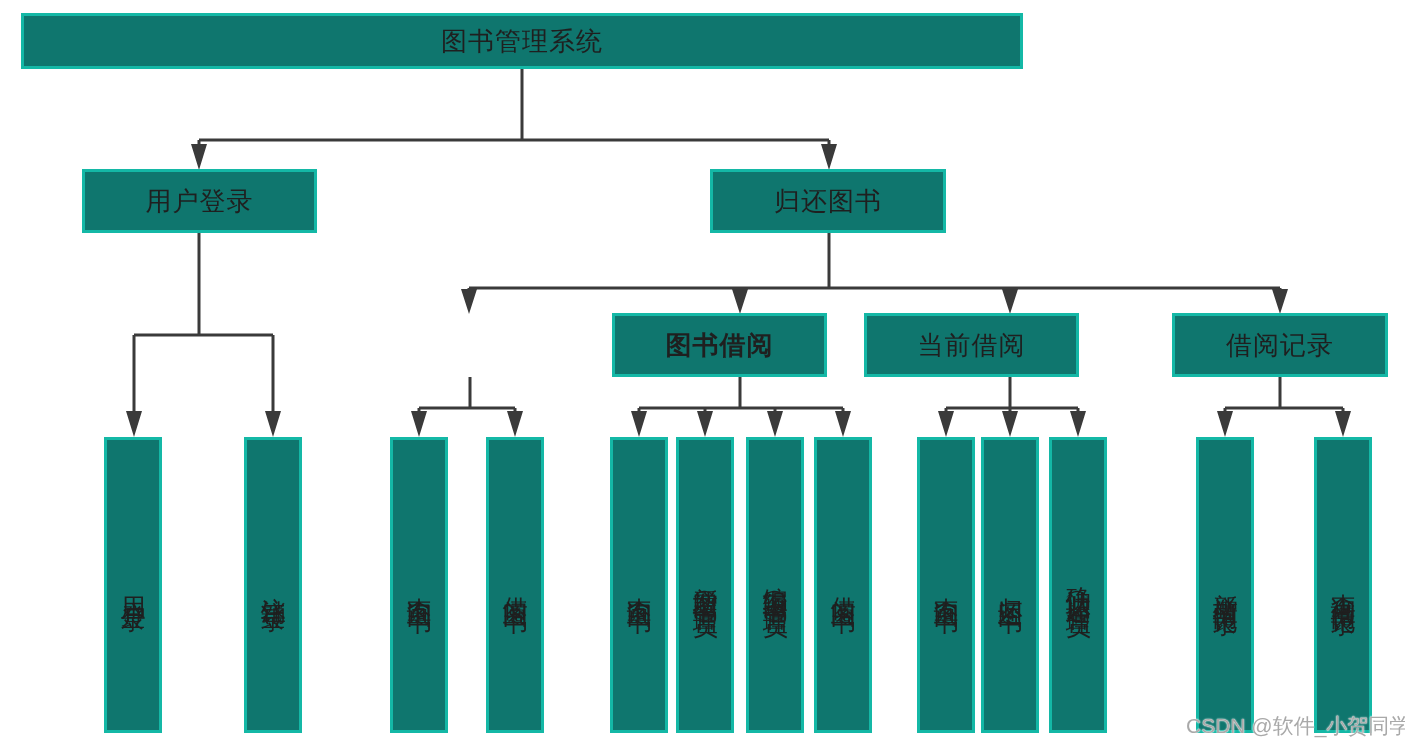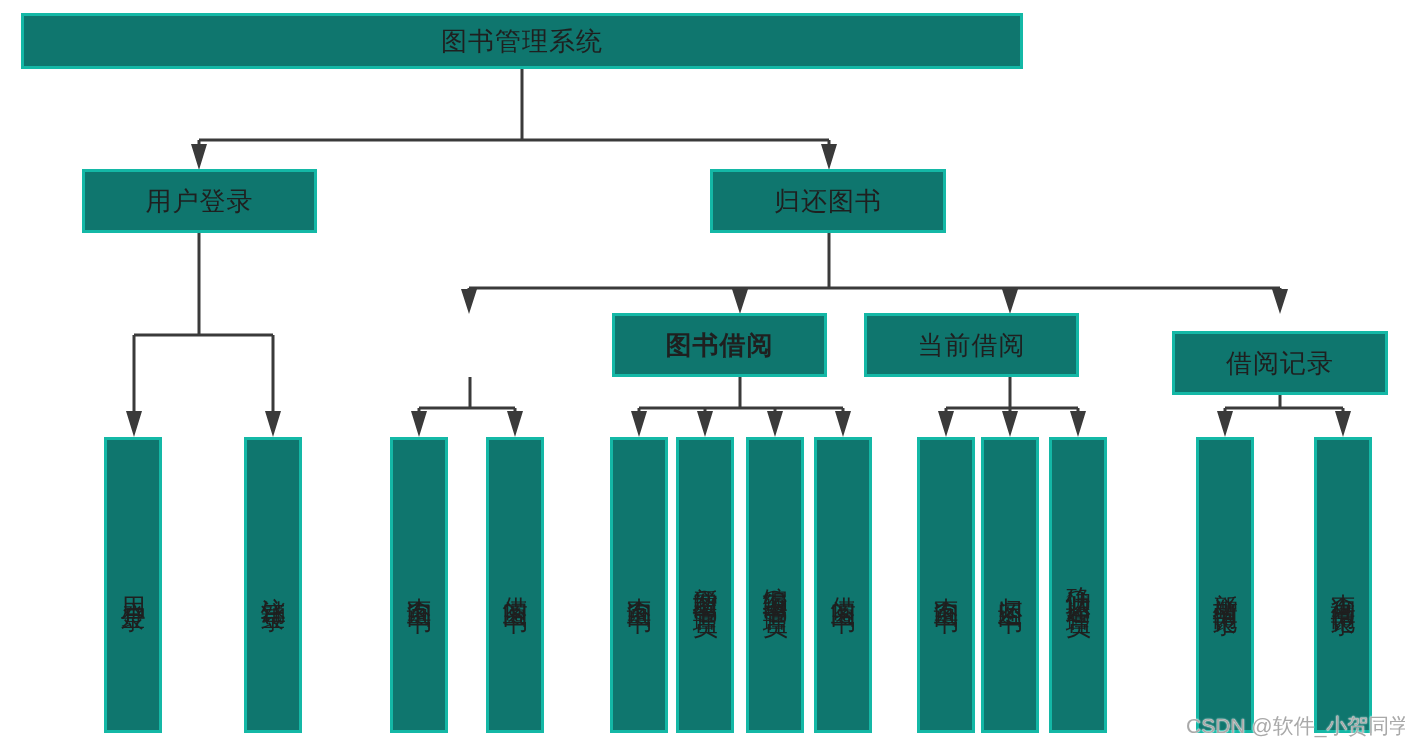--- a/index.html
+++ b/index.html
@@ -47,21 +47,21 @@
     letter-spacing: 4px;
     white-space: nowrap;
   }
   
   .n-root  { left: 21px;   top: 13px;  width: 1002px; height: 56px; }
   .n-l2a   { left: 82px;   top: 169px; width: 235px;  height: 64px; }
   .n-l2b   { left: 710px;  top: 169px; width: 236px;  height: 64px; }
   .n-l3a   { left: 362px;  top: 313px; width: 215px;  height: 64px; }
   .n-l3b   { left: 612px;  top: 313px; width: 215px;  height: 64px; font-weight: bold; }
   .n-l3c   { left: 864px;  top: 313px; width: 215px;  height: 64px; }
-  .n-l3d   { left: 1172px; top: 331px; width: 216px;  height: 64px; }
+  .n-l3d   { left: 1172px; top: 313px; width: 216px;  height: 64px; }
   .n-a1 { left: 104px;  top: 437px; width: 58px; height: 296px; }
   .n-a2 { left: 244px;  top: 437px; width: 58px; height: 296px; }
   .n-b1 { left: 390px;  top: 437px; width: 58px; height: 296px; }
   .n-b2 { left: 486px;  top: 437px; width: 58px; height: 296px; }
   .n-c1 { left: 610px;  top: 437px; width: 58px; height: 296px; }
   .n-c2 { left: 676px;  top: 437px; width: 58px; height: 296px; }
   .n-c3 { left: 746px;  top: 437px; width: 58px; height: 296px; }
   .n-c4 { left: 814px;  top: 437px; width: 58px; height: 296px; }
   .n-d1 { left: 917px;  top: 437px; width: 58px; height: 296px; }
   .n-d2 { left: 981px;  top: 437px; width: 58px; height: 296px; }

